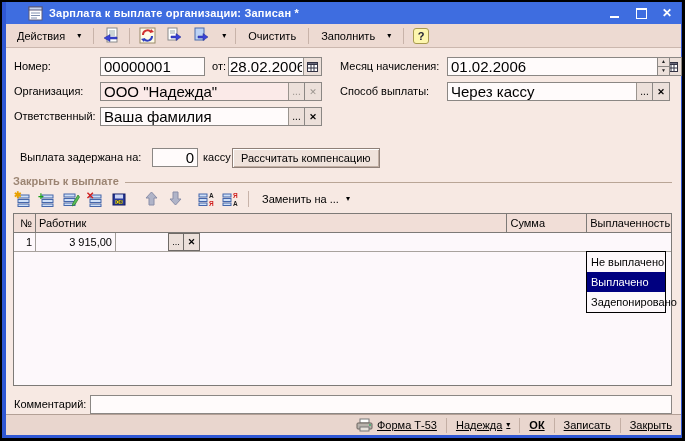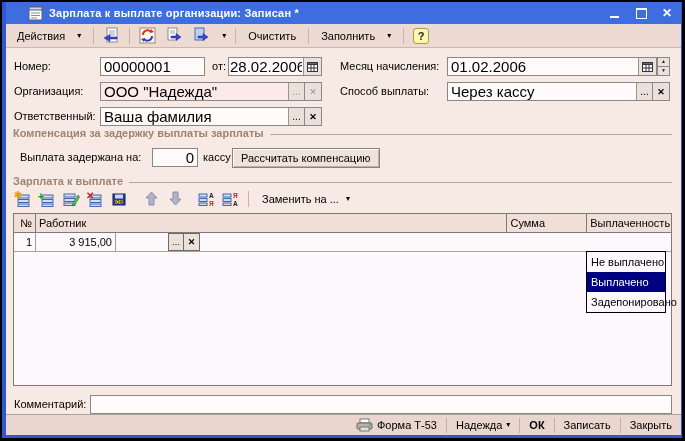--- a/index.html
+++ b/index.html
@@ -69,21 +69,21 @@
   .cell-editor .sp { flex:1 1 auto; }
   .cell-editor .in-btn { border:1px solid #6f6a66; background:#ece0da; font-size:9px; }
   .cell-editor .in-btn + .in-btn { border-left:0; }
 
   
   .dropdown { position:absolute; border:1px solid #000; background:#fdf8fb; z-index:5; }
   .dd-item { height:20px; line-height:20px; padding:0 4px; white-space:nowrap; cursor:default; }
   .dd-item.selected { background:#000080; color:#fff; }
 
   
-  .footer { position:absolute; left:0; right:0; bottom:0; height:21px; background:#e9d6ce; border-top:1px solid #b3a096; display:flex; align-items:center; justify-content:flex-end; padding-right:6px; }
+  .footer { position:absolute; left:0; right:0; bottom:0; height:21px; background:#e9d6ce; border-top:1px solid #b3a096; display:flex; align-items:center; justify-content:flex-end; padding-right:6px;text-decoration:underline; }
   .ft-btn { display:flex; align-items:center; gap:4px; padding:1px 9px; white-space:nowrap; cursor:default; }
   .ft-sep { width:1px; height:15px; background:#c4afa5; }
   .bold { font-weight:bold; }
 
   svg { display:block; }
 </style>
 </head>
 <body>
 
 <div class="mdi-frame">
@@ -183,21 +183,21 @@
         <svg width="11" height="10" viewBox="0 0 11 10">
               <rect x="0.5" y="0.5" width="10" height="9" fill="#fff" stroke="#334"></rect>
               <rect x="0.5" y="0.5" width="10" height="2" fill="#667" stroke="#334"></rect>
               <line x1="4" y1="3" x2="4" y2="9" stroke="#334"></line>
               <line x1="7" y1="3" x2="7" y2="9" stroke="#334"></line>
               <line x1="1" y1="6" x2="10" y2="6" stroke="#334"></line>
             </svg>
       </span>
     </span>
     <span class="lbl" style="left:334px; top:9px;">Месяц начисления:</span>
-    <span class="fieldbox" style="left:441px; top:9px; width:210px;">
+    <span class="fieldbox" style="left:441px; top:9px; width:235px;">
       <input readonly="" value="01.02.2006" style="">
       <span class="in-btn">
         <svg width="11" height="10" viewBox="0 0 11 10">
               <rect x="0.5" y="0.5" width="10" height="9" fill="#fff" stroke="#334"></rect>
               <rect x="0.5" y="0.5" width="10" height="2" fill="#667" stroke="#334"></rect>
               <line x1="4" y1="3" x2="4" y2="9" stroke="#334"></line>
               <line x1="7" y1="3" x2="7" y2="9" stroke="#334"></line>
               <line x1="1" y1="6" x2="10" y2="6" stroke="#334"></line>
             </svg>
       </span>
@@ -220,33 +220,29 @@
     </span>
     <span class="x-box" style="left:647px; top:34px;">✕</span>
 
     <span class="lbl" style="left:8px; top:59px;">Ответственный:</span>
     <span class="fieldbox" style="left:94px; top:59px; width:205px;">
       <input readonly="" value="Ваша фамилия" style="">
       <span class="in-btn">...</span>
     </span>
     <span class="x-box" style="left:299px; top:59px;">✕</span>
 
-    <div class="section-head" style="top:79px;">
-      <span class="st">Компенсация за задержку выплаты зарплаты</span>
-      <span class="line"></span>
-    </div>
     <span class="lbl" style="left:14px; top:100px;">Выплата задержана на:</span>
     <span class="fieldbox" style="left:146px; top:100px; width:46px;">
       <input readonly="" style="text-align: right;" value="0">
     </span>
     <span class="lbl" style="left:197px; top:100px;">кассу</span>
     <span class="push-btn" style="left:226px; top:100px;">Рассчитать компенсацию</span>
 
     <div class="section-head" style="top:127px;">
-      <span class="st">Зарплата к выплате</span>
+      <span class="st">Закрыть к выплате</span>
       <span class="line"></span>
     </div>
 
     <div class="grid-toolbar" style="left:7px; top:141px;">
       <span class="gt-btn">
         <svg width="18" height="16" viewBox="0 0 18 16">
           <rect x="4" y="4" width="11" height="3" fill="#cfe0f8" stroke="#4466aa"></rect>
               <rect x="4" y="8.5" width="11" height="3" fill="#cfe0f8" stroke="#4466aa"></rect>
               <rect x="4" y="13" width="11" height="2.5" fill="#cfe0f8" stroke="#4466aa"></rect>
           <text x="0" y="7" font-size="9" fill="#e8a000" font-weight="bold">✱</text>

